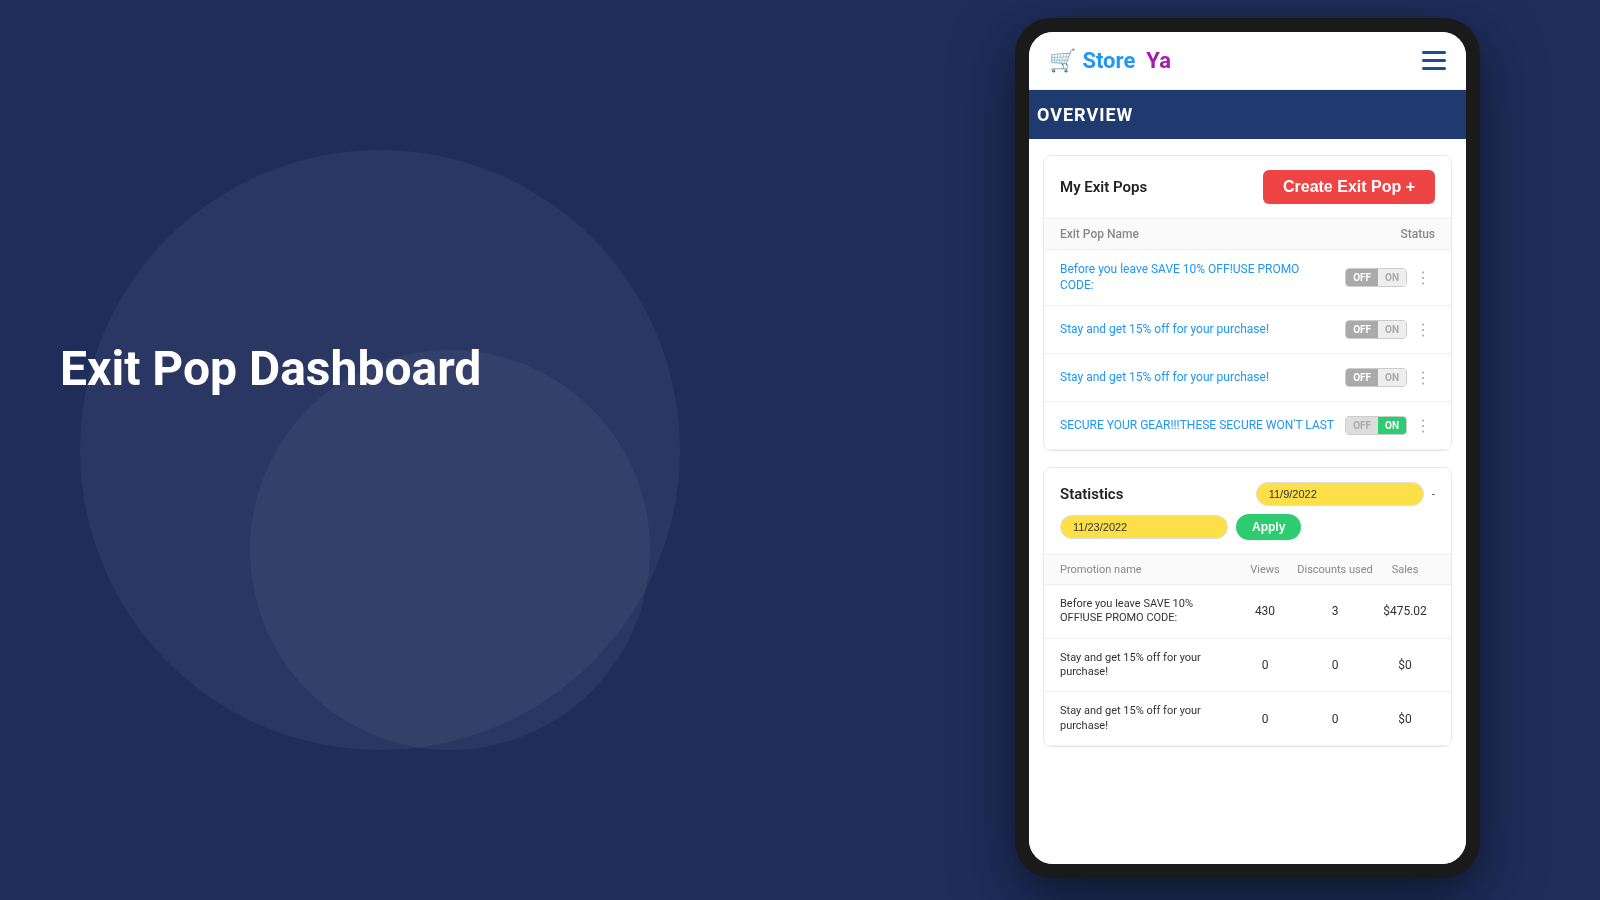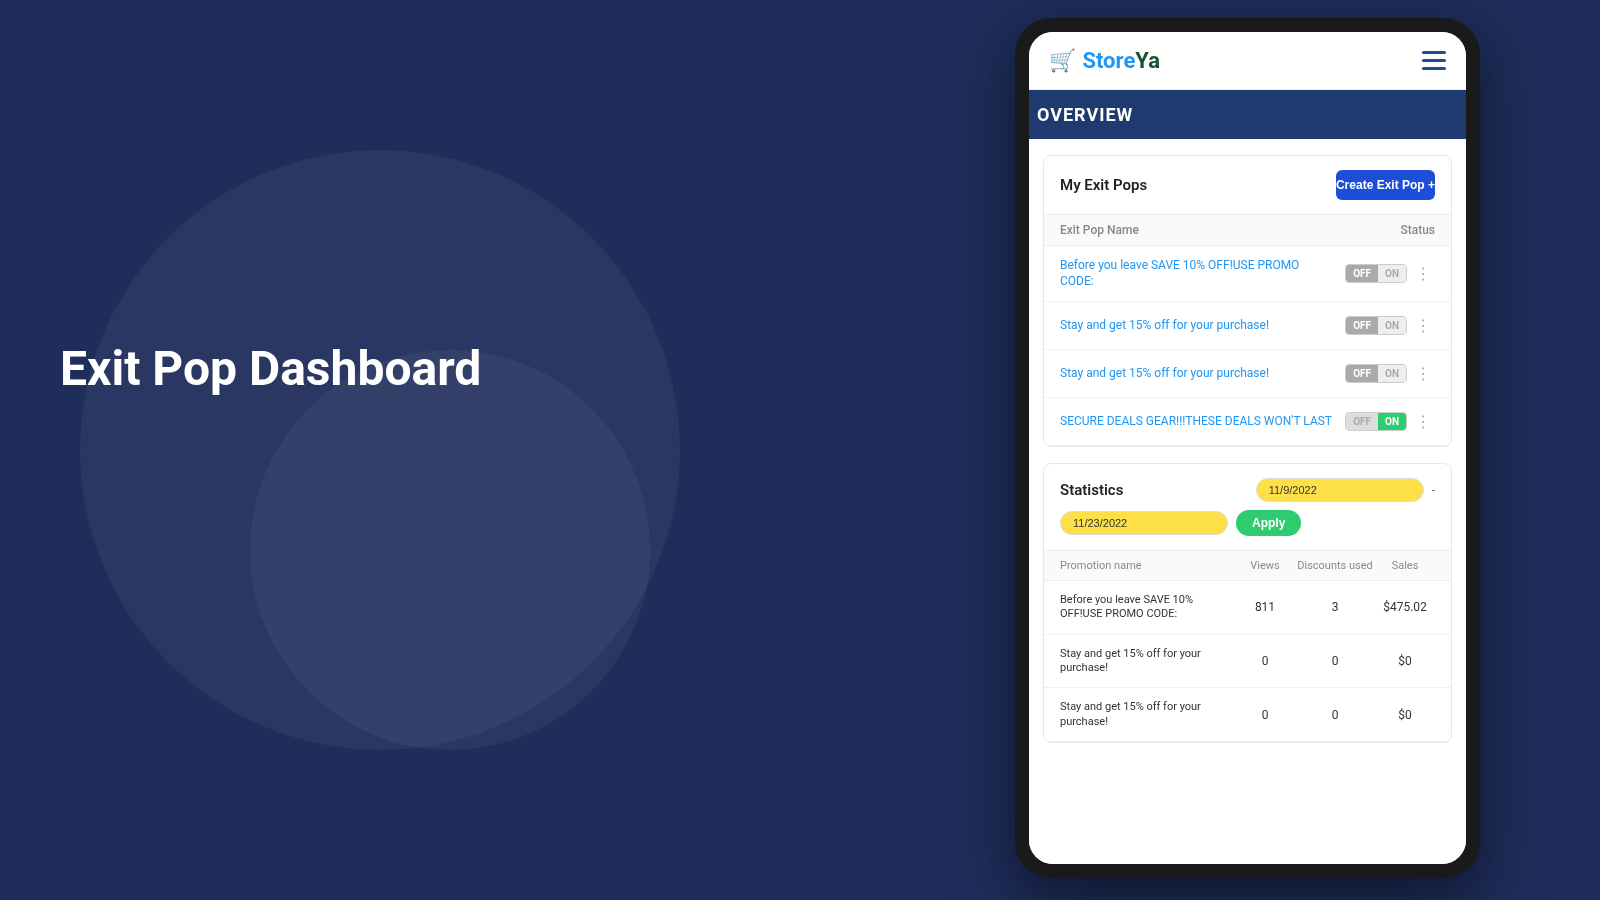--- a/index.html
+++ b/index.html
@@ -76,21 +76,21 @@
     }
     .logo-icon {
       color: #f5a623;
       font-size: 22px;
     }
     .logo-text {
       font-size: 22px;
       font-weight: 700;
     }
     .logo-text .store { color: #2196f3; }
-    .logo-text .ya { color: #14532d; }
+    .logo-text .ya { color: #a21caf; margin-left: 11px; }
     .hamburger-icon {
       color: #1e4d8c;
       font-size: 22px;
       cursor: pointer;
       display: flex;
       flex-direction: column;
       gap: 5px;
     }
     .hamburger-icon span {
       display: block;
@@ -134,26 +134,26 @@
       justify-content: space-between;
       padding: 14px 16px;
       border-bottom: 1px solid #eee;
     }
     .section-title {
       font-size: 15px;
       font-weight: 600;
       color: #222;
     }
     .create-btn {
-      background: #1d4ed8;
+      background: #ef4444;
       color: #fff;
       border: none;
-      padding: 8px 0;
+      padding: 8px 20px;
       border-radius: 6px;
-      font-size: 12px;
+      font-size: 16px;
       font-weight: 600;
       cursor: pointer;
       white-space: nowrap;
     }
 
     
     .table-header {
       display: flex;
       align-items: center;
       justify-content: space-between;
@@ -373,21 +373,21 @@
           <div class="exit-pop-controls">
             <div class="toggle">
               <span class="toggle-off active">OFF</span>
               <span class="toggle-on">ON</span>
             </div>
             <span class="dots-menu">⋮</span>
           </div>
         </div>
 
         <div class="exit-pop-row">
-          <span class="exit-pop-name">SECURE DEALS GEAR!!!THESE DEALS WON'T LAST</span>
+          <span class="exit-pop-name">SECURE YOUR GEAR!!!THESE SECURE WON'T LAST</span>
           <div class="exit-pop-controls">
             <div class="toggle">
               <span class="toggle-off inactive">OFF</span>
               <span class="toggle-on active">ON</span>
             </div>
             <span class="dots-menu">⋮</span>
           </div>
         </div>
       </div>
 
@@ -402,21 +402,21 @@
 
         <div class="stats-table-header">
           <span class="stats-table-header-col">Promotion name</span>
           <span class="stats-table-header-col">Views</span>
           <span class="stats-table-header-col">Discounts used</span>
           <span class="stats-table-header-col">Sales</span>
         </div>
 
         <div class="stats-row">
           <span class="stats-row-name">Before you leave SAVE 10% OFF!USE PROMO CODE:</span>
-          <span class="stats-row-val">811</span>
+          <span class="stats-row-val">430</span>
           <span class="stats-row-val">3</span>
           <span class="stats-row-val">$475.02</span>
         </div>
 
         <div class="stats-row">
           <span class="stats-row-name">Stay and get 15% off for your purchase!</span>
           <span class="stats-row-val">0</span>
           <span class="stats-row-val">0</span>
           <span class="stats-row-val">$0</span>
         </div>

